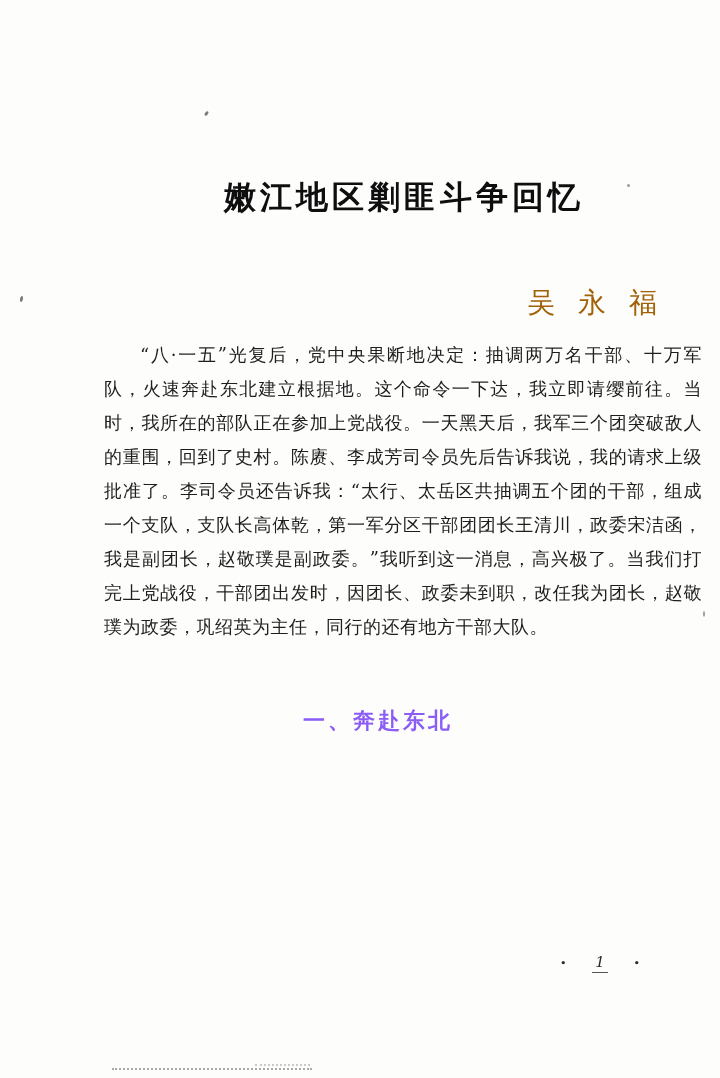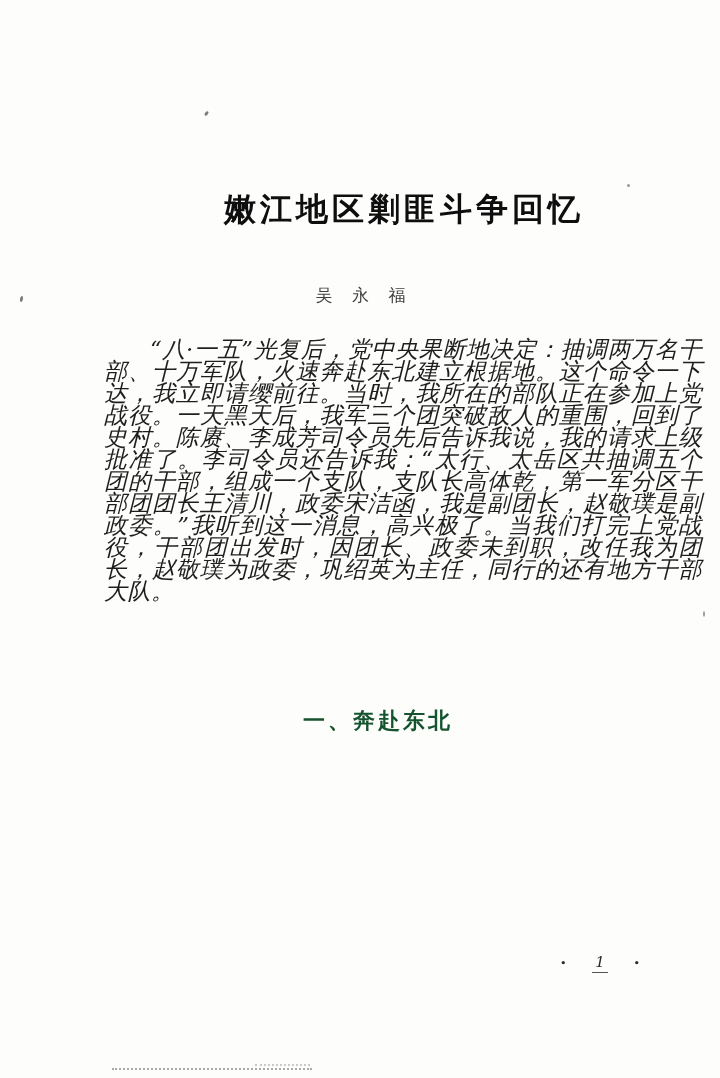--- a/index.html
+++ b/index.html
@@ -13,68 +13,67 @@
     height: 1078px;
     margin: 0 auto;
     background: #fdfdfc;
     font-family: "DejaVu Serif", "Liberation Serif", serif;
     color: #1c1c1c;
     overflow: hidden;
     box-sizing: border-box;
   }
   .article-title {
     position: absolute;
-    top: 188px;
+    top: 176px;
     left: 104px;
     width: 600px;
     margin: 0;
     text-align: center;
     font-size: 32px;
     font-weight: 700;
     letter-spacing: 4px;
     color: #0e0e0e;
     white-space: nowrap;
   }
   .author {
     position: absolute;
     top: 284px;
     left: 64px;
     width: 600px;
-    text-align: center;
-    font-size: 17px;
+    text-align: right;
+    font-size: 28px;
     letter-spacing: 7px;
-    color: #404040;
+    color: #a16207;
     white-space: nowrap;
   }
   .body-para {
     position: absolute;
     left: 104px;
     width: 598px;
     margin: 0;
-    font-size: 23px;
-    line-height: 22px;
+    font-size: 18px;
+    line-height: 34px;
     text-align: justify;
     text-indent: 2em;
     color: #1e1e1e;
     letter-spacing: 0.5px;
-    font-style: italic;
   }
   .para-intro { top: 338px; }
   .para-section { top: 746px; }
   .section-heading {
     position: absolute;
     top: 706px;
     left: 78px;
     width: 600px;
     margin: 0;
     text-align: center;
     font-size: 22px;
     font-weight: 700;
     letter-spacing: 3px;
-    color: #14532d;
+    color: #8b5cf6;
     white-space: nowrap;
   }
   .page-footer {
     position: absolute;
     top: 954px;
     left: 560px;
     width: 80px;
     display: flex;
     justify-content: space-between;
     align-items: center;

